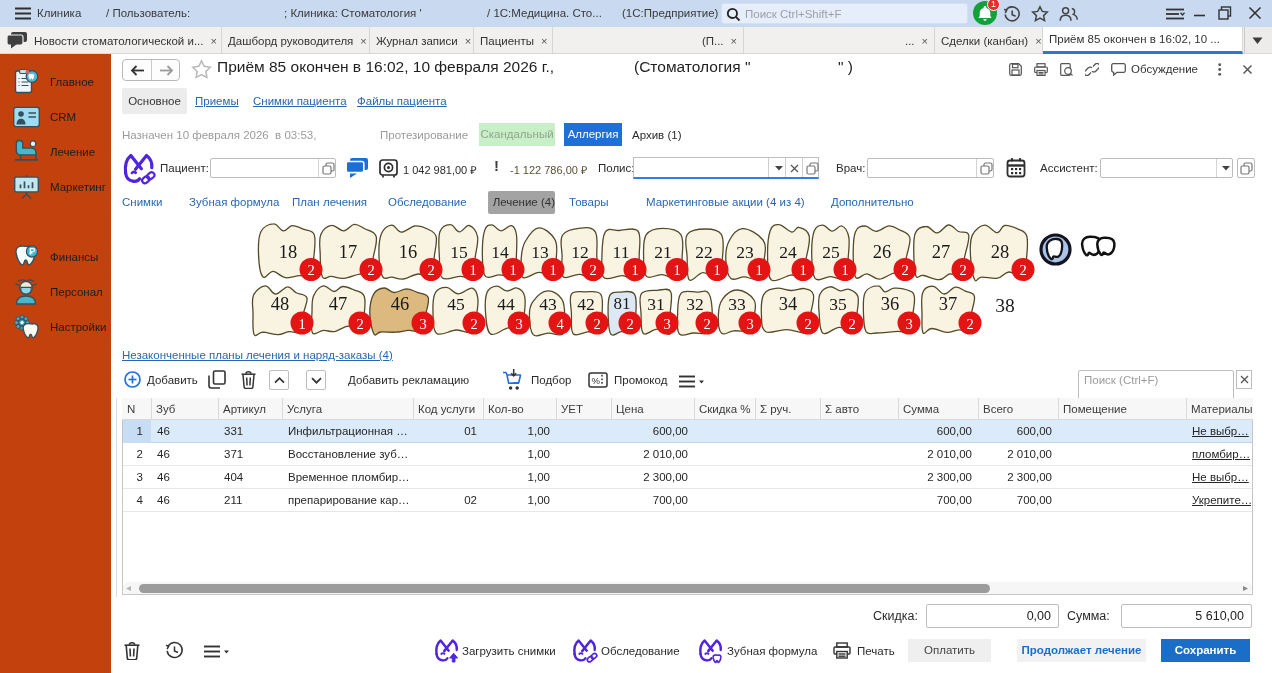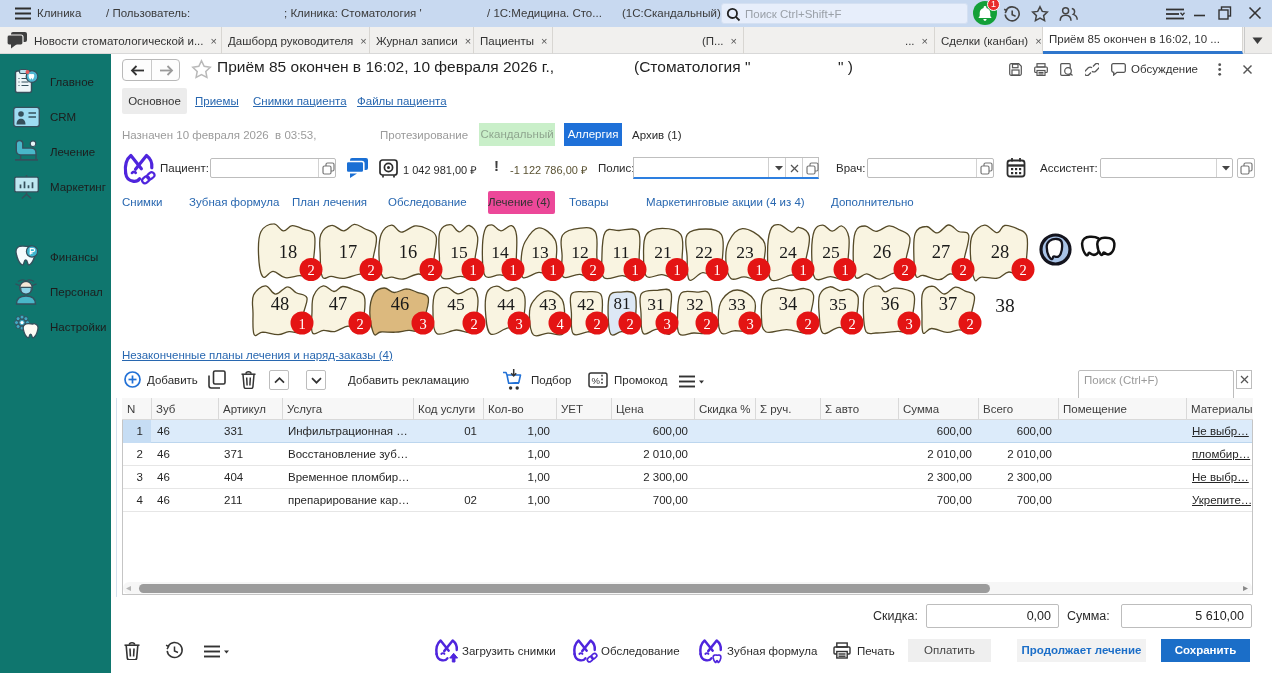--- a/index.html
+++ b/index.html
@@ -4,21 +4,21 @@
 *{margin:0;padding:0;box-sizing:border-box}
 html,body{width:1272px;height:673px;overflow:hidden;background:#fff;
  font-family:"Liberation Sans",sans-serif;-webkit-font-smoothing:antialiased}
 .abs{position:absolute}
 a{color:#2867b0;text-decoration:underline}
 .nav{color:#2867b0;text-decoration:none}
 .titlebar{position:absolute;left:0;top:0;width:1272px;height:27px;background:#c8d9f0;color:#3a3a3a;font-size:11.5px}
 .tabbar{position:absolute;left:0;top:27px;width:1272px;height:27px;background:#f1f0ee;font-size:11.5px;color:#333}
 .tab{position:absolute;top:0;height:27px;border-right:1px solid #d8d6d2;display:flex;align-items:center;padding:0 6px;white-space:nowrap;overflow:hidden}
 .tab .x{color:#555;font-size:11px;margin-left:7px}
-.sidebar{position:absolute;left:0;top:54px;width:111px;height:619px;background:#0f766e}
+.sidebar{position:absolute;left:0;top:54px;width:111px;height:619px;background:#c2410c}
 .sbitem{position:absolute;left:0;width:111px;height:34px;font-size:11.5px;color:#1d1d1d}
 .sbitem span{position:absolute;left:50px;top:50%;transform:translateY(-50%)}
 .sbitem svg{position:absolute;left:13px;top:50%;transform:translateY(-50%)}
 .content{position:absolute;left:111px;top:54px;width:1161px;height:619px;background:#fff}
 .inp{position:absolute;background:#fff;border:1px solid #bdbdbd;border-radius:2px}
 .lbl{position:absolute;font-size:11.5px;color:#2b2b2b;white-space:nowrap}
 .gray{color:#9b9b9b}
 .btnbox{position:absolute;border:1px solid #bdbdbd;border-radius:2px;background:#fff;display:flex;align-items:center;justify-content:center}
 .cell{position:absolute;font-size:11.5px;color:#262626;white-space:nowrap;overflow:hidden}
 .rt{text-align:right}
@@ -28,21 +28,21 @@
       <g stroke="#2e2e2e" stroke-width="2">
         <line x1="1" y1="1.5" x2="17" y2="1.5"></line>
         <line x1="1" y1="6.5" x2="17" y2="6.5"></line>
         <line x1="1" y1="11.5" x2="17" y2="11.5"></line>
       </g>
     </svg>
     <div class="abs" style="left:37px;top:7px;white-space:nowrap">Клиника</div>
     <div class="abs" style="left:106px;top:7px;white-space:nowrap">/ Пользователь:</div>
     <div class="abs" style="left:284px;top:7px;white-space:nowrap">; Клиника: Стоматология '</div>
     <div class="abs" style="left:487px;top:7px;white-space:nowrap">/ 1С:Медицина. Сто...</div>
-    <div class="abs" style="left:622px;top:7px;white-space:nowrap">(1С:Скандальный)</div>
+    <div class="abs" style="left:622px;top:7px;white-space:nowrap">(1С:Предприятие)</div>
     <div class="abs" style="left:721px;top:3px;width:247px;height:21px;background:#e7eefb;border:1px solid #d4e0f2;border-radius:3px">
       <svg class="abs" style="left:4px;top:3px" width="15" height="15" fill="none" stroke="#222" stroke-width="1.8">
         <circle cx="6.4" cy="6.4" r="4.6"></circle>
         <line x1="9.9" y1="9.9" x2="13.5" y2="13.5"></line>
       </svg>
       <div class="abs" style="left:23px;top:3.5px;color:#9aa0a8;font-size:11.5px">Поиск Ctrl+Shift+F</div>
     </div>
     <div class="abs" style="left:973px;top:1px;width:24px;height:24px;border-radius:50%;background:#13a038">
       <svg class="abs" style="left:5px;top:4.5px" width="14" height="15" fill="#fff">
         <path d="M7 0 C7.8 0 8.4 .6 8.4 1.4 L8.4 2 C10.8 2.6 12.3 4.6 12.3 7 L12.3 10 L13.6 12 L.4 12 L1.7 10 L1.7 7 C1.7 4.6 3.2 2.6 5.6 2 L5.6 1.4 C5.6 .6 6.2 0 7 0 Z M5.4 13 L8.6 13 C8.6 14.1 7.9 14.8 7 14.8 C6.1 14.8 5.4 14.1 5.4 13 Z"></path>
@@ -366,21 +366,21 @@
       <rect x="1" y="4" width="8" height="8" rx="1.5" fill="#fff"></rect>
     </svg>
   </div>
 <a class="abs nav" style="left:122px;top:196px;font-size:11.5px">Снимки</a>
 <a class="abs nav" style="left:189px;top:196px;font-size:11.5px">Зубная формула</a>
 <a class="abs nav" style="left:292px;top:196px;font-size:11.5px">План лечения</a>
 <a class="abs nav" style="left:388px;top:196px;font-size:11.5px">Обследование</a>
 <a class="abs nav" style="left:569px;top:196px;font-size:11.5px">Товары</a>
 <a class="abs nav" style="left:646px;top:196px;font-size:11.5px">Маркетинговые акции (4 из 4)</a>
 <a class="abs nav" style="left:831px;top:196px;font-size:11.5px">Дополнительно</a>
-<div class="abs" style="left:488px;top:191px;width:67px;height:23px;background:#ec4899;border-radius:2px;font-size:11.5px;color:#333;text-align:left;line-height:23px">Лечение (4)</div>
+<div class="abs" style="left:488px;top:191px;width:67px;height:23px;background:#a3a3a3;border-radius:2px;font-size:11.5px;color:#333;text-align:right;line-height:23px">Лечение (4)</div>
 <svg width="900" height="125" viewBox="0 0 900 125" style="position:absolute;left:240px;top:218px">
 <path d="M20.9 13.7 C23.7 8.2 29.5 6.0 33.6 5.9 C37.7 5.7 39.9 12.5 43.3 12.9 C46.8 13.2 48.4 8.0 52.2 7.7 C56.0 7.5 60.1 9.8 64.1 11.4 C68.2 13.1 72.6 11.4 74.3 16.9 C76.0 22.4 74.4 34.1 73.5 41.5 C72.6 48.9 71.9 54.4 69.3 57.3 C66.7 60.3 63.7 57.3 59.3 57.7 C54.9 58.1 50.1 60.5 45.3 59.7 C40.5 59.0 37.3 53.6 33.1 53.4 C29.0 53.3 25.4 62.0 22.7 58.7 C20.0 55.5 18.8 44.1 18.5 35.8 C18.2 27.6 18.1 19.2 20.9 13.7 Z" fill="#f9f4e1" stroke="#554a28" stroke-width="1.3"></path>
 <path d="M80.8 16.4 C83.0 11.2 87.5 8.0 91.7 7.4 C95.9 6.7 99.6 13.1 103.8 12.9 C107.9 12.7 110.4 6.8 114.2 6.4 C117.9 6.0 120.2 8.4 124.2 10.5 C128.3 12.7 134.5 12.7 136.1 18.3 C137.8 23.8 134.1 33.3 133.1 40.5 C132.0 47.8 133.0 54.8 130.6 57.6 C128.2 60.5 124.9 55.7 120.0 56.2 C115.1 56.7 109.2 60.0 104.0 60.4 C98.7 60.9 95.3 58.7 91.3 58.4 C87.3 58.1 84.3 62.9 82.3 58.7 C80.2 54.6 80.4 43.6 80.2 35.8 C79.9 28.1 78.7 21.6 80.8 16.4 Z" fill="#f9f4e1" stroke="#554a28" stroke-width="1.3"></path>
 <path d="M141.3 16.1 C143.6 10.5 147.9 7.5 151.6 7.1 C155.3 6.7 157.1 13.9 161.4 14.1 C165.7 14.2 170.3 8.5 175.1 7.9 C179.9 7.4 183.6 8.9 187.5 11.0 C191.4 13.0 195.0 13.6 196.2 18.9 C197.4 24.2 194.9 32.5 194.1 40.0 C193.4 47.6 195.0 57.3 192.2 60.2 C189.3 63.1 184.0 55.9 178.7 56.0 C173.4 56.1 168.2 60.4 163.2 61.0 C158.3 61.5 155.6 59.5 151.8 59.1 C148.0 58.7 144.9 62.6 142.6 58.7 C140.2 54.9 139.2 45.8 139.0 38.0 C138.7 30.2 139.0 21.8 141.3 16.1 Z" fill="#f9f4e1" stroke="#554a28" stroke-width="1.3"></path>
 <path d="M199.9 13.8 C202.0 7.9 207.0 6.5 210.5 6.6 C214.1 6.6 215.9 13.7 219.3 13.9 C222.8 14.1 225.9 6.6 229.3 7.5 C232.6 8.4 236.5 12.7 237.6 18.9 C238.6 25.0 235.6 33.5 235.0 41.1 C234.3 48.8 236.5 57.4 233.9 60.5 C231.3 63.7 226.7 58.5 220.9 58.3 C215.1 58.2 206.1 63.4 202.2 59.8 C198.2 56.2 199.8 47.3 199.4 38.9 C199.0 30.5 197.9 19.8 199.9 13.8 Z" fill="#f9f4e1" stroke="#554a28" stroke-width="1.3"></path>
 <path d="M244.6 12.6 C246.3 6.8 248.9 6.9 251.9 6.9 C254.9 6.9 257.3 12.7 260.9 12.8 C264.5 12.9 268.7 6.8 271.6 7.6 C274.4 8.4 275.6 10.8 276.5 17.1 C277.4 23.3 276.4 33.8 276.3 41.6 C276.1 49.4 278.8 57.0 275.8 59.8 C272.8 62.6 265.6 57.1 260.1 56.9 C254.5 56.6 248.7 61.7 245.5 58.4 C242.3 55.0 242.6 46.9 242.4 38.5 C242.2 30.1 242.8 18.4 244.6 12.6 Z" fill="#f9f4e1" stroke="#554a28" stroke-width="1.3"></path>
 <path d="M285.1 23.7 C288.3 18.0 293.3 10.2 298.8 9.8 C304.2 9.4 311.6 15.9 314.8 21.4 C318.0 26.9 316.6 33.0 316.3 39.7 C316.0 46.4 316.4 55.2 313.2 57.9 C310.1 60.6 304.6 54.1 299.0 54.4 C293.5 54.7 286.1 61.9 282.8 59.4 C279.5 57.0 280.8 47.4 281.2 40.9 C281.6 34.3 281.9 29.4 285.1 23.7 Z" fill="#f9f4e1" stroke="#554a28" stroke-width="1.3"></path>
 <path d="M322.6 17.0 C325.9 11.9 334.5 10.7 340.5 10.1 C346.4 9.5 352.3 8.8 355.3 13.8 C358.3 18.8 356.6 28.4 356.8 37.2 C357.0 46.0 359.3 58.2 356.2 61.7 C353.1 65.3 345.9 57.0 339.9 56.4 C333.8 55.9 326.4 62.1 323.1 58.7 C319.9 55.3 322.2 45.4 322.1 37.8 C322.0 30.1 319.2 22.0 322.6 17.0 Z" fill="#f9f4e1" stroke="#554a28" stroke-width="1.3"></path>
 <path d="M365.2 14.1 C368.3 9.1 373.1 12.7 379.1 12.5 C385.1 12.3 394.2 8.5 397.9 13.0 C401.6 17.4 399.4 27.9 399.2 36.8 C399.0 45.7 399.7 57.8 396.7 61.7 C393.6 65.5 388.4 58.0 382.5 57.7 C376.5 57.3 367.9 63.1 364.1 59.8 C360.3 56.5 361.7 48.2 361.9 39.8 C362.1 31.4 362.0 19.1 365.2 14.1 Z" fill="#f9f4e1" stroke="#554a28" stroke-width="1.3"></path>
 <path d="M406.3 16.6 C409.7 11.6 416.0 10.4 422.3 10.3 C428.6 10.3 437.1 10.9 440.7 16.3 C444.4 21.8 442.3 31.8 442.1 39.9 C441.9 48.1 443.5 57.7 439.8 60.7 C436.1 63.8 428.0 57.0 421.9 56.6 C415.8 56.2 409.8 61.9 406.5 58.4 C403.1 55.0 403.6 45.5 403.6 37.8 C403.5 30.2 402.9 21.6 406.3 16.6 Z" fill="#f9f4e1" stroke="#554a28" stroke-width="1.3"></path>

